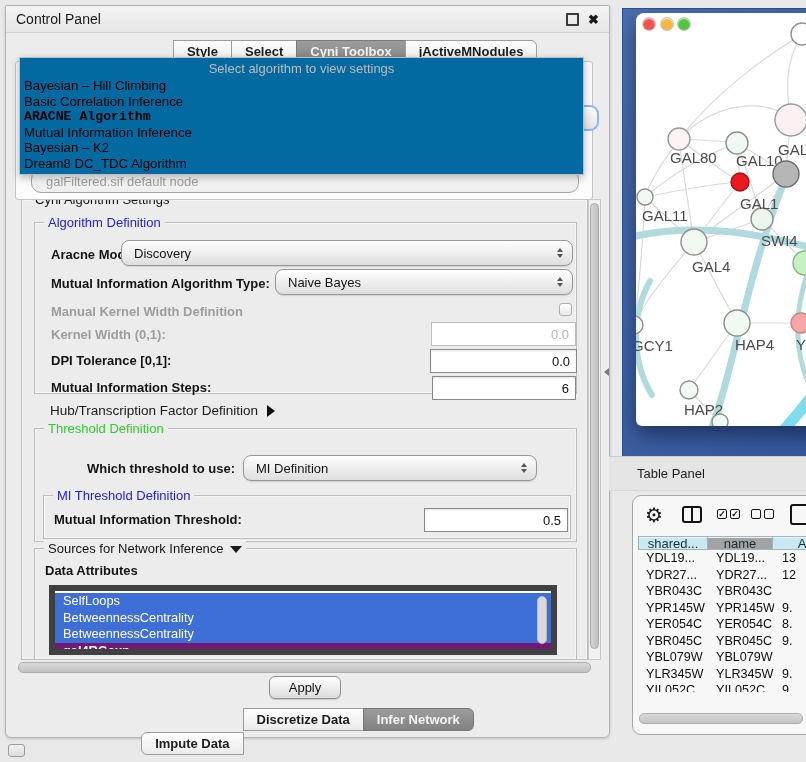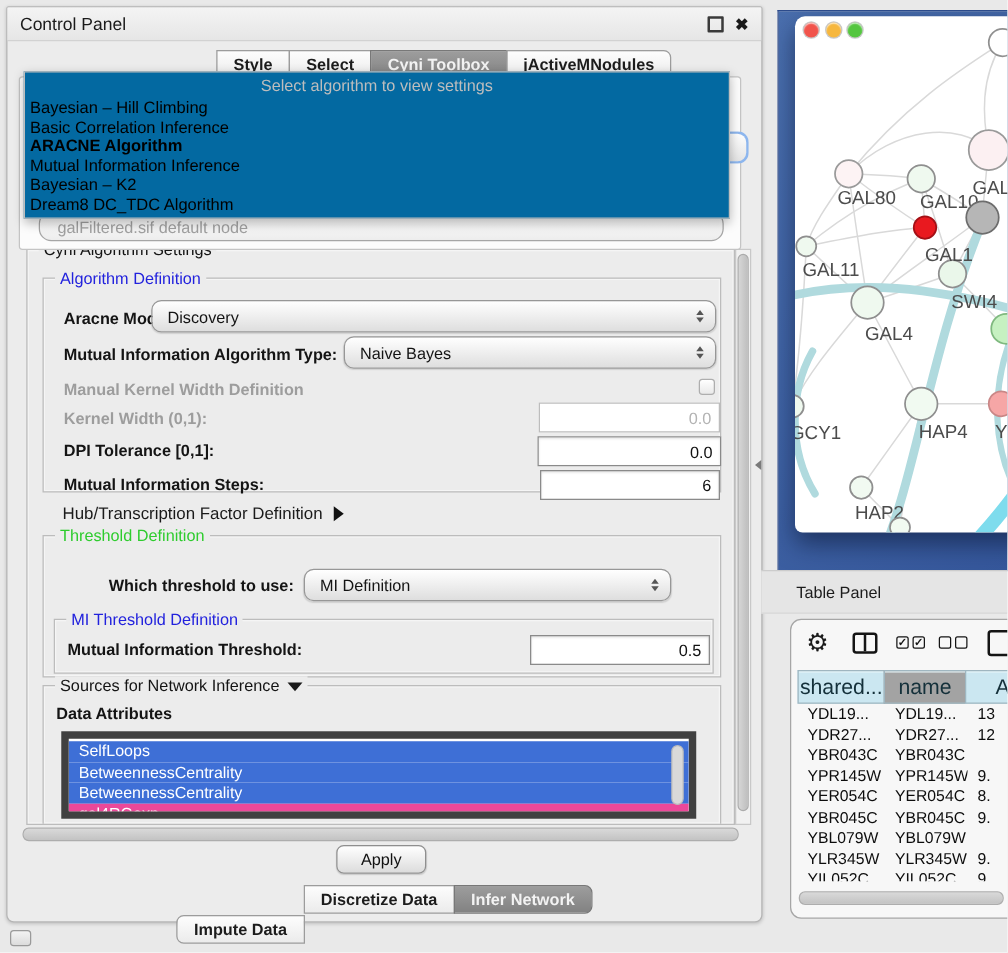--- a/index.html
+++ b/index.html
@@ -30,21 +30,21 @@
     display:flex;align-items:center;padding:0 14px;}
   .gal-combo span{font-size:13px;color:#a0a0a0;}
   .combo-fragment{position:absolute;left:576px;top:99px;width:17px;height:26px;z-index:1;box-sizing:border-box;
     background:linear-gradient(#fdfdfd,#e4e4e4);border:2px solid #8db6ee;border-left:none;border-radius:0 9px 9px 0;}
 
   .algo-popup{position:absolute;left:13px;top:51px;width:563px;height:116px;background:#0369a1;
     border:1px solid #bdbdbd;box-shadow:0 3px 8px rgba(0,0,0,.28);z-index:3;overflow:hidden;}
   .popup-prompt{margin-top:3px;text-align:center;font-size:13px;color:#bdbdbd;}
   .algo-list{list-style:none;margin:2px 0 16px 0;padding:0;}
   .algo-list li{font-size:13.2px;color:#000;line-height:15.6px;padding-left:4px;white-space:nowrap;}
-  .algo-list li.bold{font-weight:bold;}
+  .algo-list li.bold{font-weight:bold;font-family:Liberation Mono, monospace;}
 
   
   .group{position:absolute;box-sizing:border-box;border:1px solid #bcbcbc;box-shadow:inset 0 0 0 1px #f5f5f5;}
   .legend{position:absolute;top:-8px;left:9px;background:#ececec;padding:0 4px;font-size:13px;color:#141414;white-space:nowrap;}
   .legend.blue{color:#2222dd;}
   .legend.green{color:#2ecc2e;}
   .settings-wrap{left:15px;top:193px;width:567px;height:461px;overflow:hidden;padding-left:20px;}
   .lbl{font-size:13px;font-weight:bold;color:#141414;position:absolute;white-space:nowrap;}
   .lbl.dis{color:#9d9d9d;}
   .combo{position:absolute;box-sizing:border-box;height:26px;background:linear-gradient(#ffffff,#dedede);
@@ -101,22 +101,22 @@
   .tw-toolbar{position:absolute;left:0;top:6px;height:28px;width:100%;}
   .gear-glyph{position:absolute;left:12px;top:0px;font-size:20px;color:#1a1a1a;line-height:26px;}
   .cols-icon{position:absolute;left:49px;top:4px;width:20px;height:17px;border:2px solid #141414;border-radius:3px;box-sizing:border-box;}
   .cols-icon::after{content:"";position:absolute;left:7px;top:0;width:2px;height:13px;background:#141414;}
   .cbpair{position:absolute;top:7px;display:flex;gap:3px;}
   .cb{width:10px;height:10px;border:1.6px solid #141414;border-radius:2px;box-sizing:border-box;
     font-size:9px;font-weight:bold;color:#141414;line-height:8px;text-align:center;}
   .page-icon{position:absolute;left:157px;top:2px;width:21px;height:21px;border:2px solid #141414;border-radius:3px;box-sizing:border-box;}
   .tw-table{position:absolute;left:5px;top:40px;}
   .tw-head{display:flex;}
-  .th{box-sizing:border-box;height:27px;border:1px solid #9fb6c0;margin-left:-1px;display:flex;align-items:center;
-    justify-content:center;font-size:17px;color:#14303a;box-shadow:inset 0 1px 0 #eaf7fb;}
+  .th{box-sizing:border-box;height:14px;border:1px solid #9fb6c0;margin-left:-1px;display:flex;align-items:center;
+    justify-content:center;font-size:13px;color:#14303a;box-shadow:inset 0 1px 0 #eaf7fb;}
   .th:first-child{margin-left:0;}
   .tw-body{overflow:hidden;height:142px;}
   .tr{display:flex;height:16.5px;align-items:center;}
   .td{box-sizing:border-box;font-size:12.6px;color:#0d0d0d;padding-left:8px;white-space:nowrap;overflow:hidden;}
   .tw-hscroll{position:absolute;left:4px;top:216px;width:168px;height:12px;}
 
   .splitter-arrow{position:absolute;left:604px;top:368px;width:0;height:0;
     border-top:4px solid transparent;border-bottom:4px solid transparent;border-right:5px solid #7a7a7a;}
   .mini-icon{position:absolute;left:8px;top:744px;width:17px;height:13px;border:1px solid #9a9a9a;border-radius:3px;
     background:linear-gradient(#f3f3f3,#dcdcdc);box-sizing:border-box;}
@@ -248,21 +248,21 @@
       </div>
 
       <div class="group" style="left:12px;top:348px;width:543px;height:112px;">
         <span class="legend"><span>Sources for Network Inference</span><span class="src-arrow"></span></span>
         <span class="lbl" style="left:10px;top:14px;">Data Attributes</span>
         <div class="attr-list" id="attr-list">
 
         <div class="attr-item" style="background: rgb(62, 111, 214);">SelfLoops</div>
             <div class="attr-item" style="background: rgb(62, 111, 214);">BetweennessCentrality</div>
             <div class="attr-item" style="background: rgb(62, 111, 214);">BetweennessCentrality</div>
-            <div class="attr-item" style="background: #ec4899;">gal4RGexp</div>
+            <div class="attr-item" style="background: #701a75; font-weight: bold;">gal4RGexp</div>
             <div class="attr-scroll"></div>
           </div>
       </div>
     </div>
 
     <div class="v-scroll">
         <div class="v-thumb"></div>
       </div>
     <div class="h-scroll">
         <div class="h-thumb"></div>

